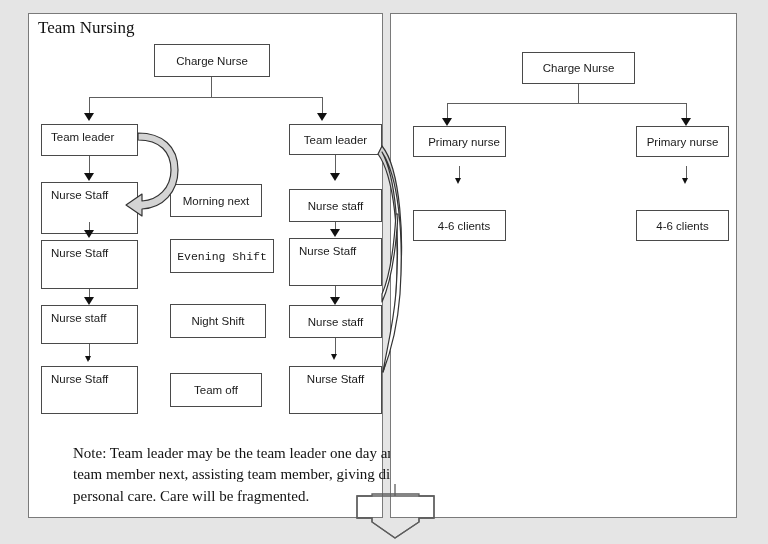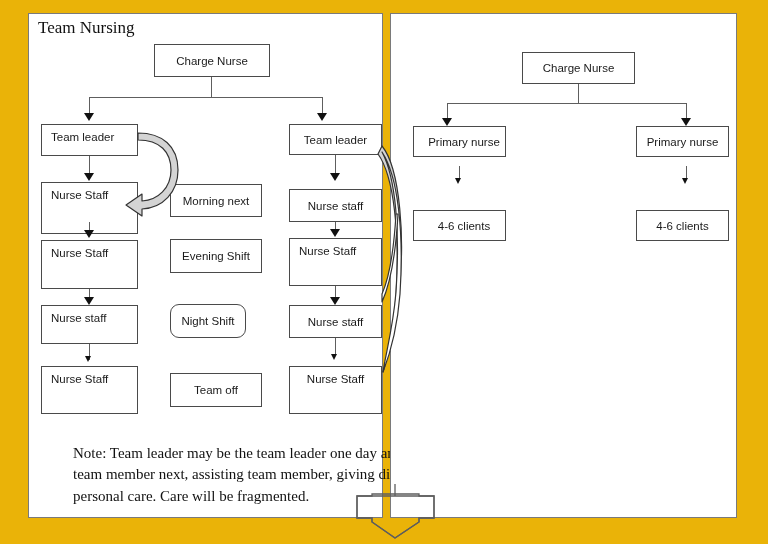--- a/index.html
+++ b/index.html
@@ -1,18 +1,18 @@
 <!DOCTYPE html>
 <html><head>
 <meta charset="utf-8">
 <style>
   html,body{margin:0;padding:0;background:#ffffff;}
   body{width:768px;height:544px;overflow:hidden;
        font-family:"Liberation Sans", sans-serif;}
-  #stage{position:relative;width:768px;height:544px;background:#eab308;}
+  #stage{position:relative;width:768px;height:544px;background:#e5e5e5;}
 
   .panel{position:absolute;border:1.5px solid #7a7a7a;background:#fff;box-sizing:border-box;}
   .panel-title{position:absolute;font-family:"Liberation Serif", serif;
                font-size:17px;color:#111;white-space:nowrap;}
 
   .nbox{position:absolute;border:1.3px solid #4a4a4a;background:#fff;
         box-sizing:border-box;font-size:11.5px;color:#1a1a1a;}
   .nbox .lbl{position:absolute;left:0;right:0;top:6px;}
   .nbox.tl .lbl{text-align:left;padding-left:9px;}
   .nbox.ct .lbl{text-align:center;}
@@ -74,24 +74,24 @@
   <div class="vline" style="left:88.5px;top:344px;height:16px;"></div>
   <div class="arrowhead thin" style="left:85px;top:356px;"></div>
 
   <div class="nbox tl" style="left:41px;top:366px;width:97px;height:48px;">
     <div class="lbl">Nurse Staff</div>
   </div>
 
   <div class="nbox ct mid" style="left:170px;top:184px;width:92px;height:33px;">
     <div class="lbl">Morning next</div>
   </div>
-  <div class="nbox ct mid" style="left:170px;top:239px;width:92px;height:34px;">
+  <div class="nbox ct mid" style="left:170px;top:239px;width:104px;height:34px;font-family:Liberation Mono, monospace;">
     <div class="lbl">Evening Shift</div>
   </div>
-  <div class="nbox ct mid" style="left:170px;top:304px;width:76px;height:34px;border-radius:9px;">
+  <div class="nbox ct mid" style="left:170px;top:304px;width:96px;height:34px;">
     <div class="lbl">Night Shift</div>
   </div>
   <div class="nbox ct mid" style="left:170px;top:373px;width:92px;height:34px;">
     <div class="lbl">Team off</div>
   </div>
 
   <div class="nbox ct mid" style="left:289px;top:124px;width:93px;height:31px;">
     <div class="lbl">Team leader</div>
   </div>
   <div class="vline" style="left:334.5px;top:155px;height:19px;"></div>

